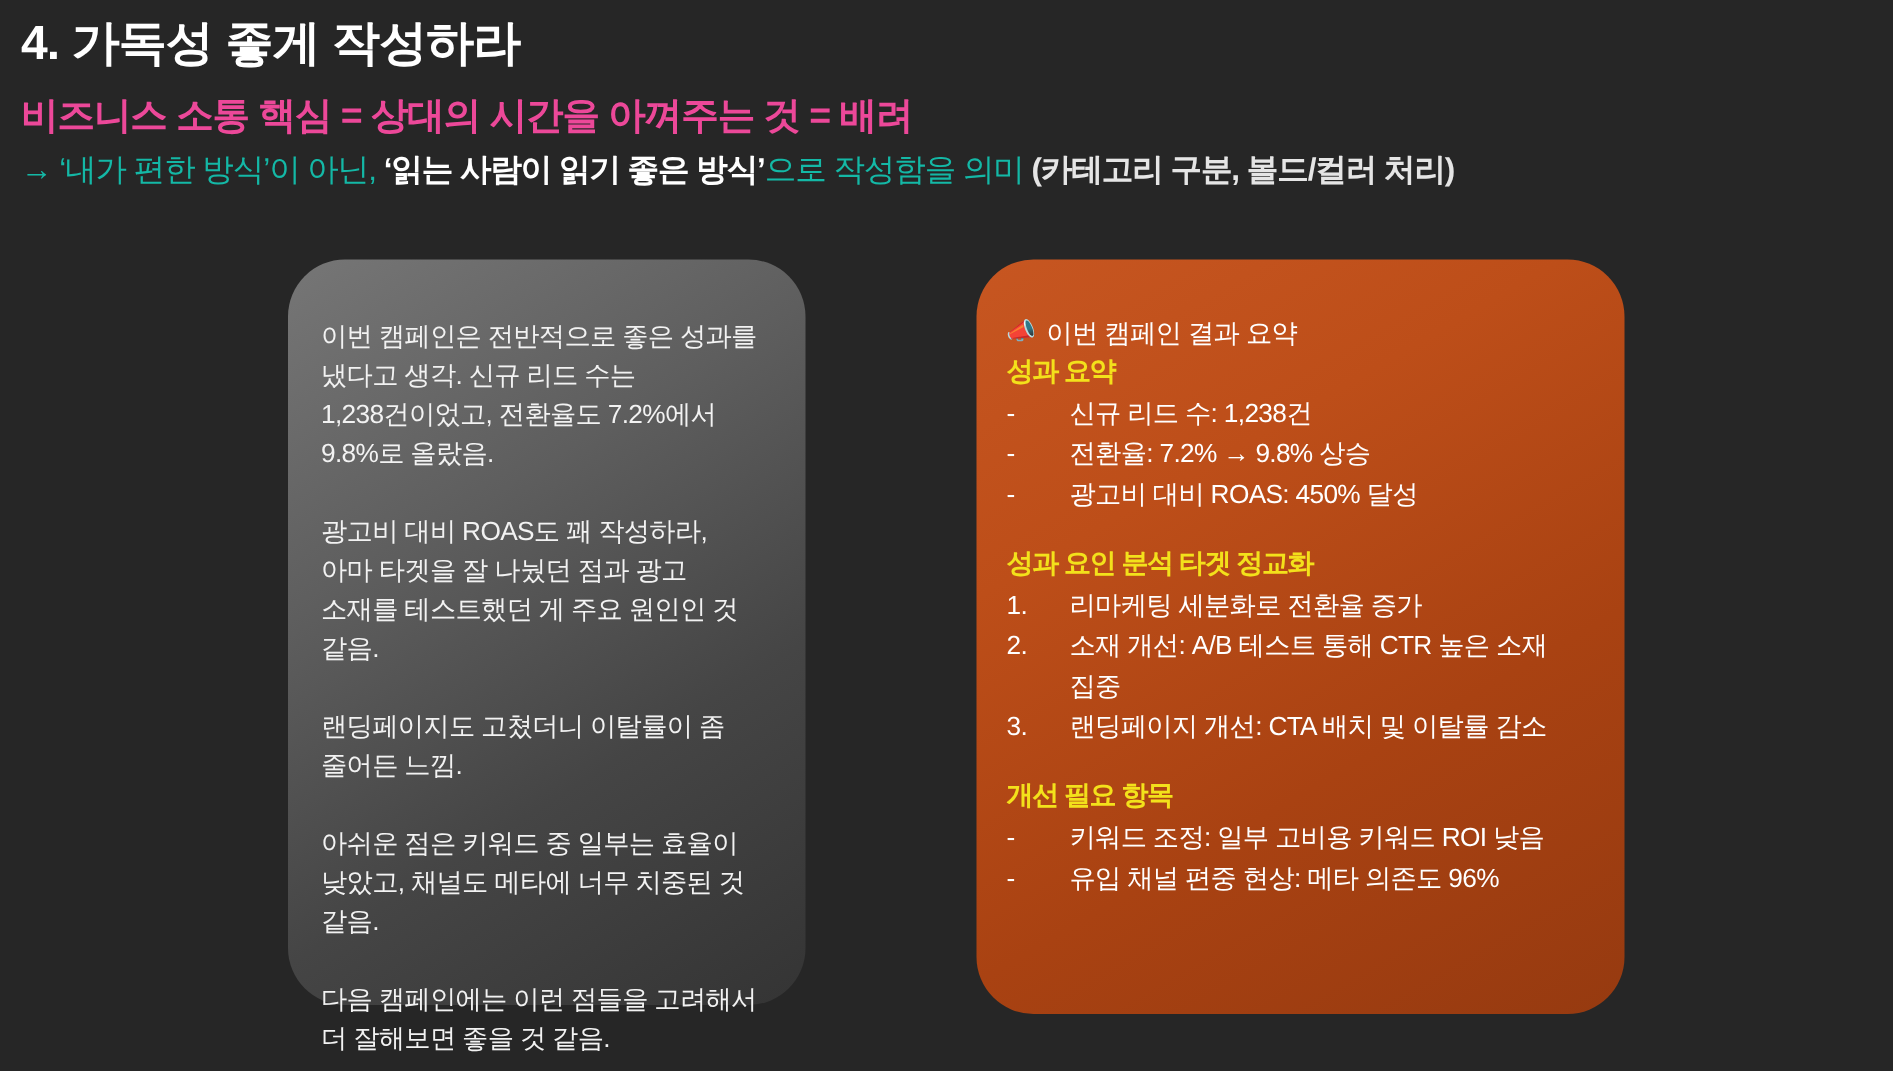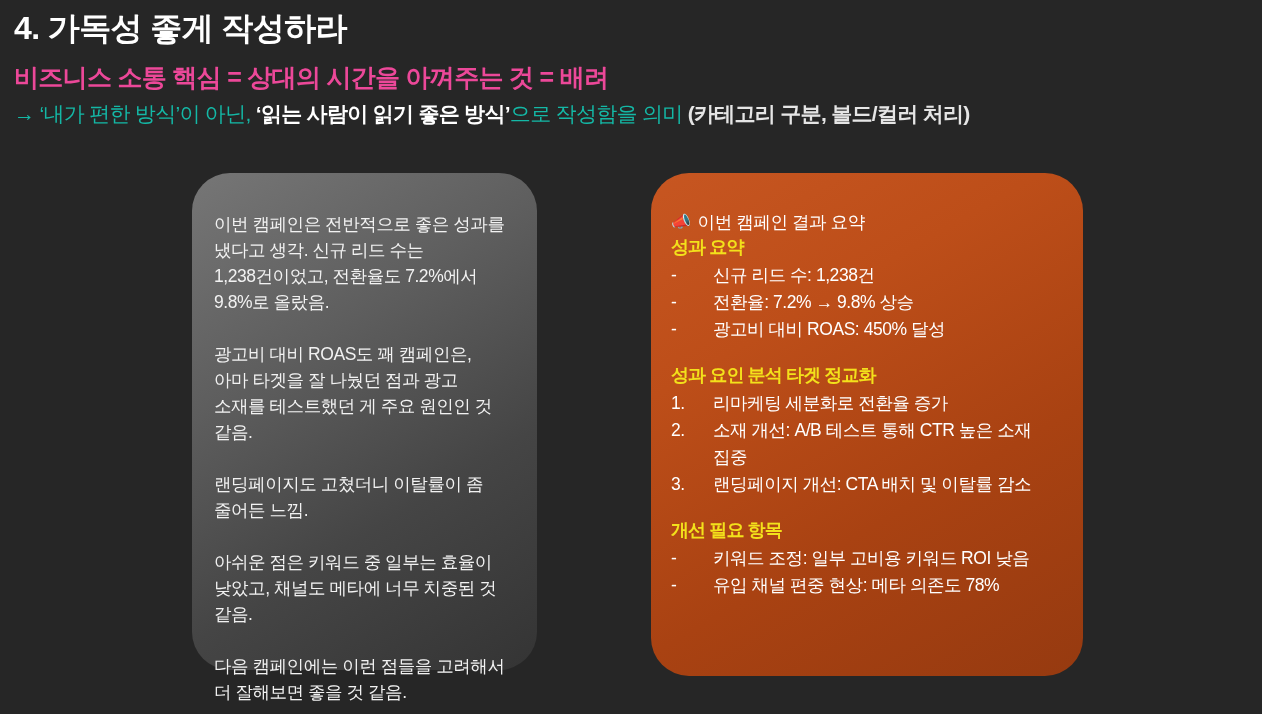--- a/index.html
+++ b/index.html
@@ -144,21 +144,21 @@
 <div class="slide-header">
   <div class="slide-title">4. 가독성 좋게 작성하라</div>
 
   <div class="subtitle-line1">비즈니스 소통 핵심 = 상대의 시간을 아껴주는 것 = 배려</div>
 
   <div class="subtitle-line2" id="subtitle-line2"><span class="seg-plain">→ ‘내가 편한 방식’이 아닌, </span><span class="seg-bold">‘읽는 사람이 읽기 좋은 방식’</span><span class="seg-plain">으로 작성함을 의미 </span><span class="seg-yellow">(카테고리 구분, 볼드/컬러 처리)</span></div>
 </div>
 
 <div class="panel panel-left" id="left-panel">
     <div class="memo-para">이번 캠페인은 전반적으로 좋은 성과를 냈다고 생각. 신규 리드 수는 1,238건이었고, 전환율도 7.2%에서 9.8%로 올랐음.</div>
-    <div class="memo-para">광고비 대비 ROAS도 꽤 캠페인은, 아마 타겟을 잘 나눴던 점과 광고 소재를 테스트했던 게 주요 원인인 것 같음.</div>
+    <div class="memo-para">광고비 대비 ROAS도 꽤 작성하라, 아마 타겟을 잘 나눴던 점과 광고 소재를 테스트했던 게 주요 원인인 것 같음.</div>
     <div class="memo-para">랜딩페이지도 고쳤더니 이탈률이 좀 줄어든 느낌.</div>
     <div class="memo-para">아쉬운 점은 키워드 중 일부는 효율이 낮았고, 채널도 메타에 너무 치중된 것 같음.</div>
     <div class="memo-para">다음 캠페인에는 이런 점들을 고려해서 더 잘해보면 좋을 것 같음.</div>
   </div>
 
 <div class="panel panel-right" id="right-panel">
 
   <div class="summary-title">
     <span class="megaphone-icon">📣</span>
     <span>이번 캠페인 결과 요약</span>
@@ -196,17 +196,17 @@
         </div>
       </div>
       <div class="section-block">
         <div class="section-head">개선 필요 항목</div>
         <div class="bullet-row">
           <span class="bullet-marker">-</span>
           <span class="bullet-text">키워드 조정: 일부 고비용 키워드 ROI 낮음</span>
         </div>
         <div class="bullet-row">
           <span class="bullet-marker">-</span>
-          <span class="bullet-text">유입 채널 편중 현상: 메타 의존도 78%</span>
+          <span class="bullet-text">유입 채널 편중 현상: 메타 의존도 96%</span>
         </div>
       </div>
     </div>
 </div>
 
 </body></html>

